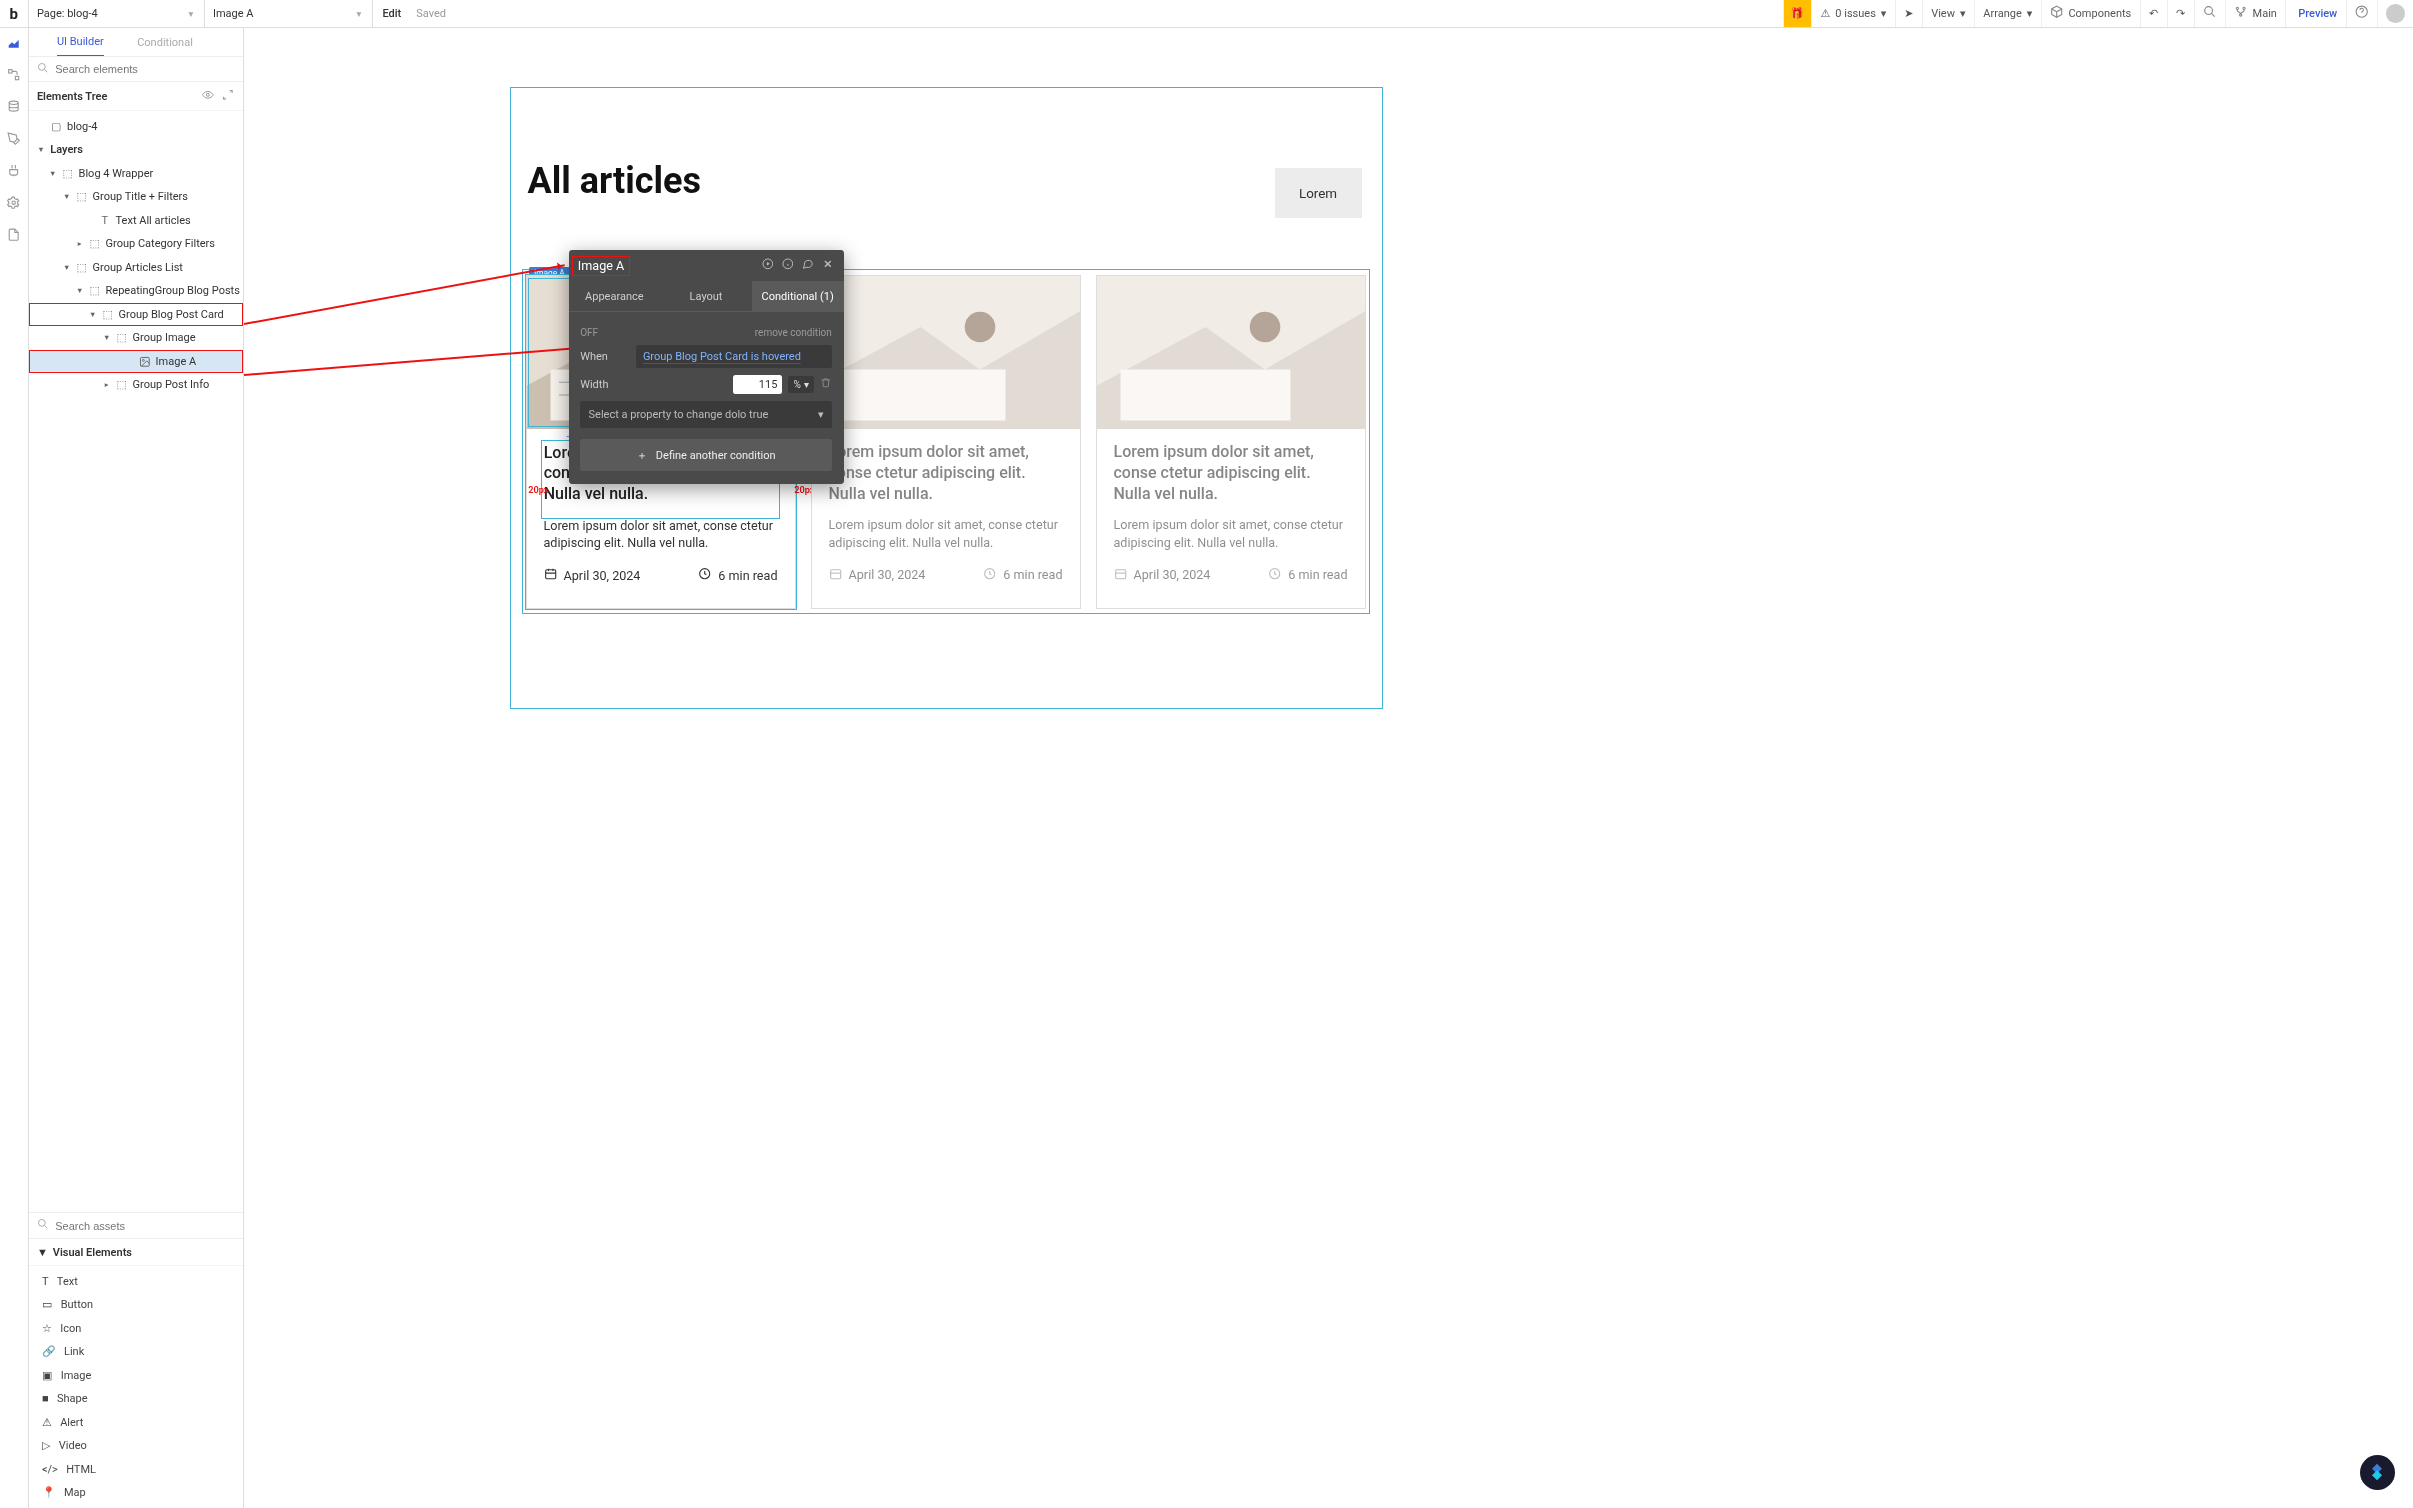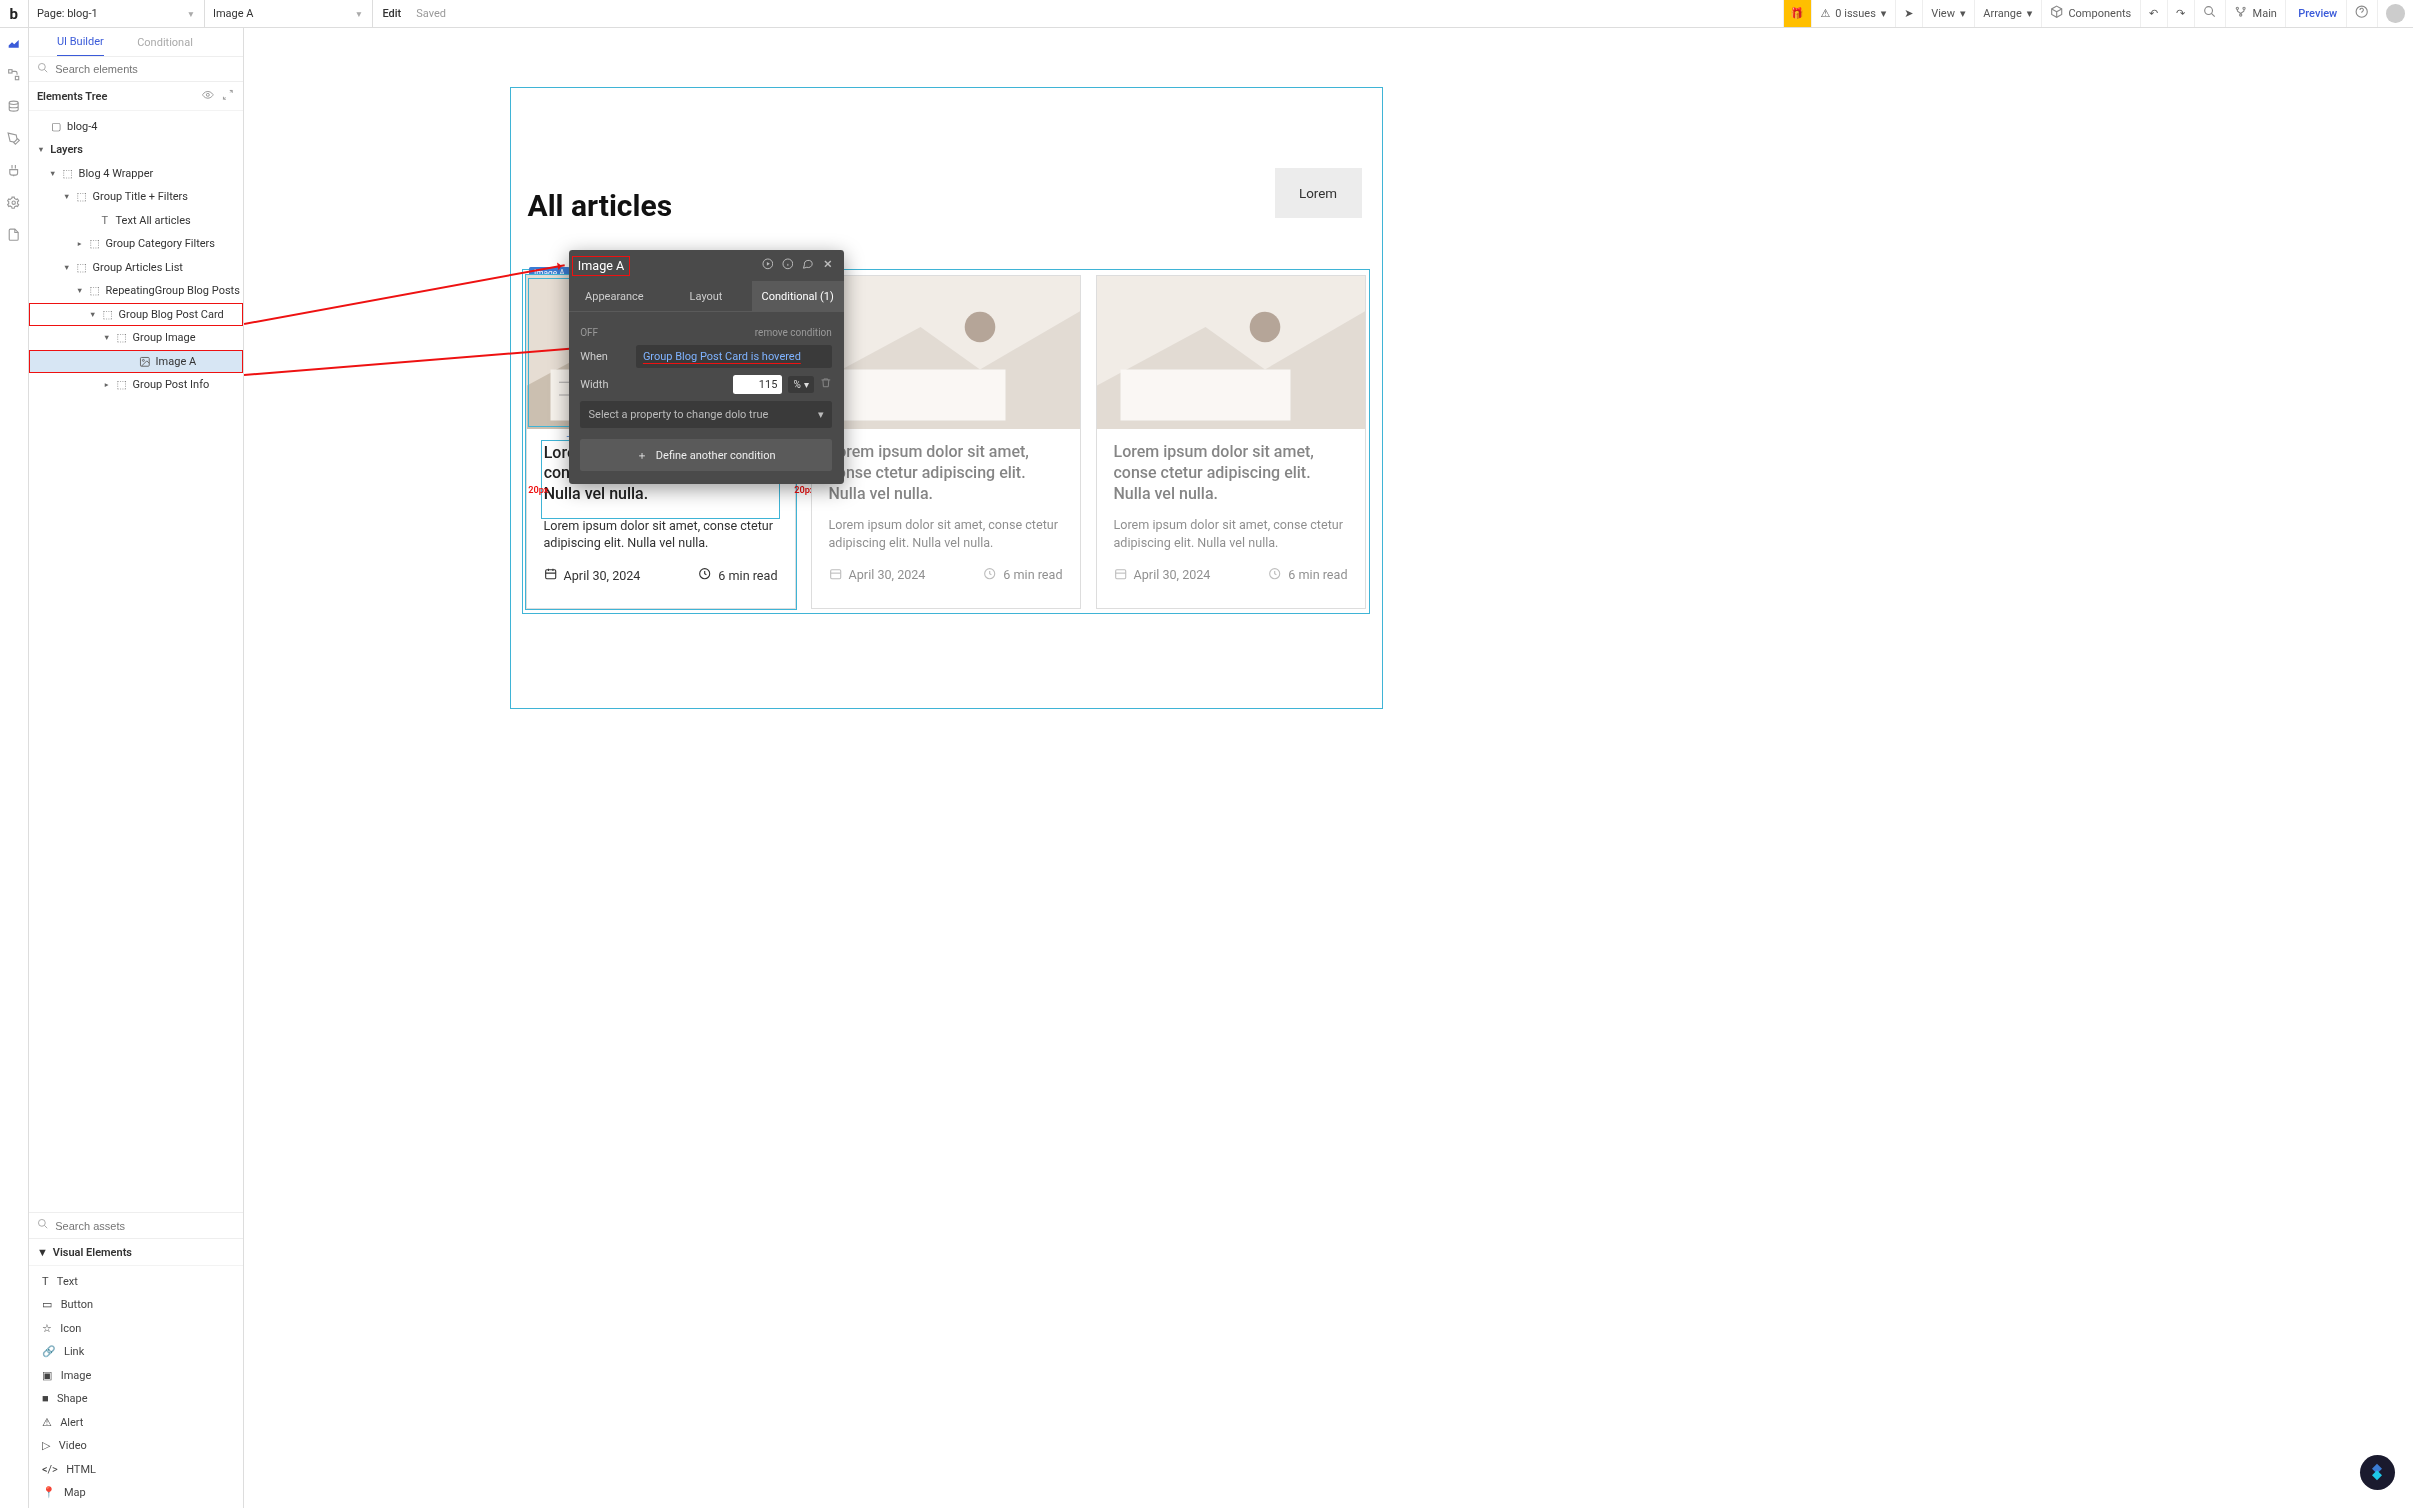--- a/index.html
+++ b/index.html
@@ -41,21 +41,21 @@
 .tree .node .ic { width:11.7px; display:flex; justify-content:center; color:#666; }
 .tree .node.sel { background:#d7e6f4; }
 .tree .node.hl { outline:1.7px solid #e11; outline-offset:-1.7px; z-index:1; position:relative; }
 .lp-divider { border-top:0.8px solid #eee; }
 .ve-list { padding:3.4px 0; overflow-y:auto; }
 .ve-list .ve { display:flex; align-items:center; height:23.5px; padding-left:13.4px; gap:8.4px; cursor:pointer; color:#444; }
 
 
 .canvas { flex:1; position:relative; background:#fff; overflow:hidden; }
 .pagebox { position:absolute; left:266px; top:59px; width:873px; height:622px; border:0.8px solid #3fb4d6; }
-.pagetitle { position:absolute; left:17px; top:100px; font-size:30px; font-weight:700; color:#111; }
+.pagetitle { position:absolute; left:17px; top:72px; font-size:36px; font-weight:700; color:#111; }
 .lorembtn { position:absolute; right:20px; top:80px; width:87px; height:50px; background:#ececec; display:flex; align-items:center; justify-content:center; color:#333; font-size:13.4px; }
 .rgborder { position:absolute; left:11.7px; top:181px; width:848px; height:345px; border:0.8px solid #3fb4d6; }
 
 .cards { position:absolute; left:15px; top:187px; display:flex; gap:15px; }
 .card { width:270px; height:334px; border:0.8px solid #ddd; background:#fff; position:relative; }
 .card.sel { outline:1.7px solid #3fb4d6; outline-offset:0; }
 .cardimg { width:100%; height:153px; background:#d8cfc6; position:relative; overflow:hidden; }
 .cardimg svg { width:100%; height:100%; }
 .card .body { padding:13.4px 17px; }
 .card h3 { font-size:16px; line-height:1.3; font-weight:500; color:#222; margin-bottom:11.7px; }
@@ -101,21 +101,21 @@
 .svg16 { width:13.4px; height:13.4px; }
 </style>
 </head>
 <body>
 
 <div class="app">
 
   <div class="topbar">
     <div class="logo">b</div>
     <div class="sel" style="min-width:176px">
-      <span>Page: blog-1</span>
+      <span>Page: blog-4</span>
       <span class="caret">▼</span>
     </div>
     <div class="sel" style="min-width:168px">
       <span>Image A</span>
       <span class="caret">▼</span>
     </div>
     <div class="editlabel">Edit</div>
     <div class="saved">Saved</div>
     <div class="spacer"></div>
     <div class="btn gift icononly">

